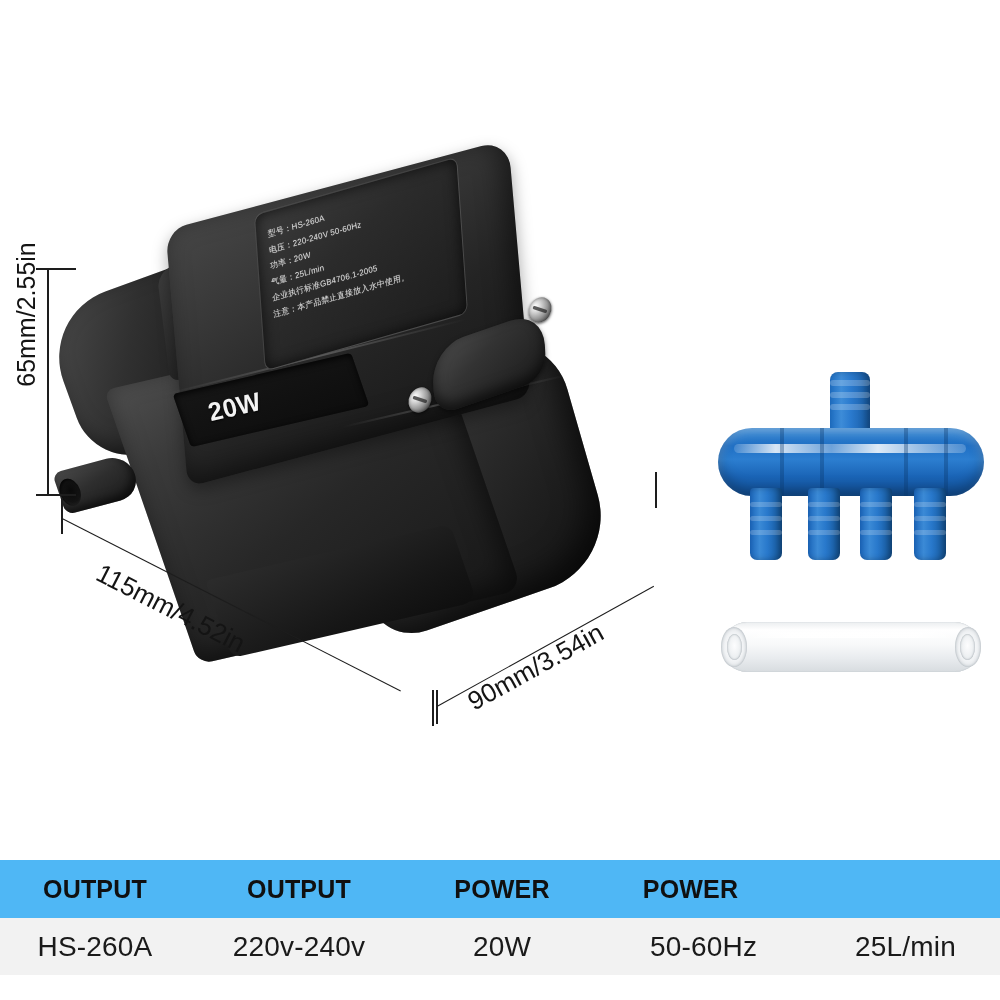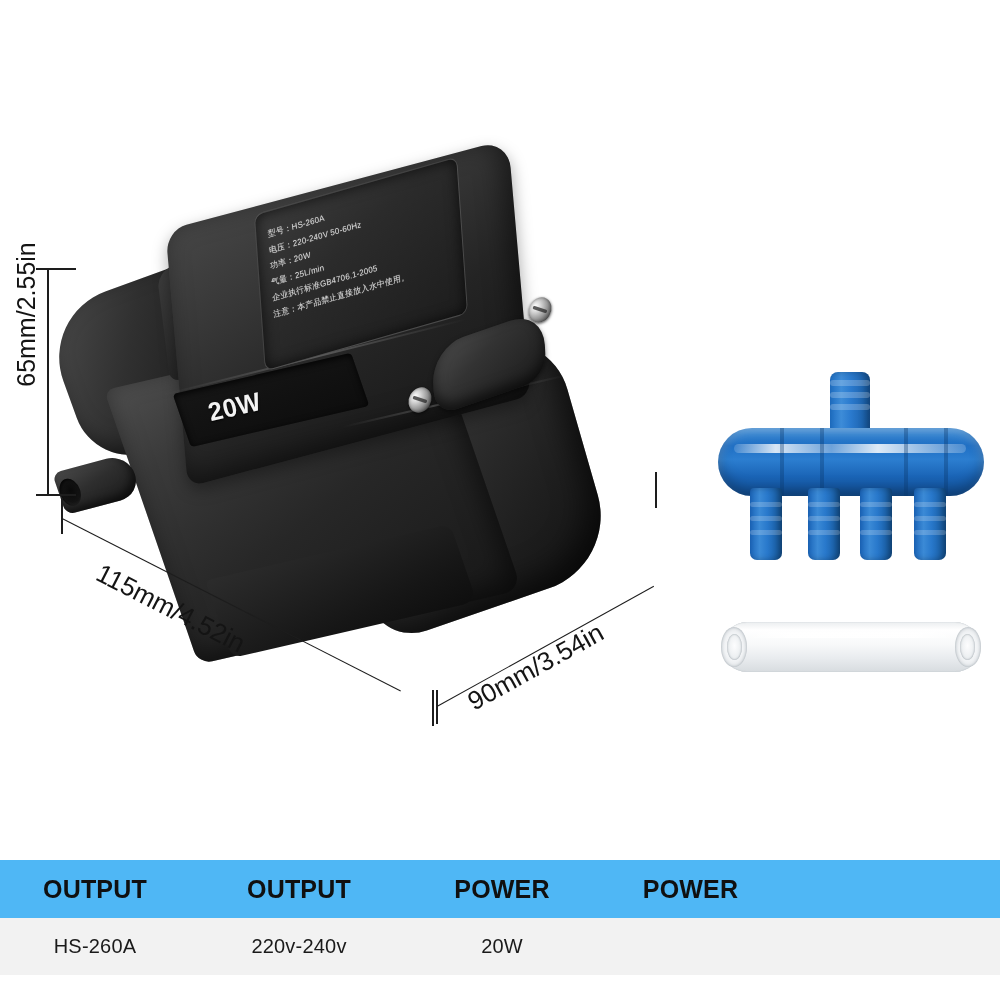--- a/index.html
+++ b/index.html
@@ -382,21 +382,21 @@
   .c5 { width: 189px; }
 
   .head-txt {
     font-size: 25px;
     font-weight: 700;
     color: #101010;
     letter-spacing: .2px;
     font-family: "Liberation Sans", sans-serif;
   }
   .cell-txt {
-    font-size: 20px;
+    font-size: 28px;
     font-weight: 400;
     color: #1a1a1a;
     letter-spacing: .2px;
     font-family: "Liberation Sans", sans-serif;
   }
 </style>
 </head>
 <body>
 
 <div id="page">
@@ -522,17 +522,23 @@
     <div id="spec-body-row">
       <div class="col c1">
         <span class="cell-txt">HS-260A</span>
       </div>
       <div class="col c2">
         <span class="cell-txt">220v-240v</span>
       </div>
       <div class="col c3">
         <span class="cell-txt">20W</span>
       </div>
+      <div class="col c4">
+        <span class="cell-txt">50-60Hz</span>
+      </div>
+      <div class="col c5">
+        <span class="cell-txt">25L/min</span>
+      </div>
     </div>
 
   </div>
 
 </div>
 
 </body></html>

